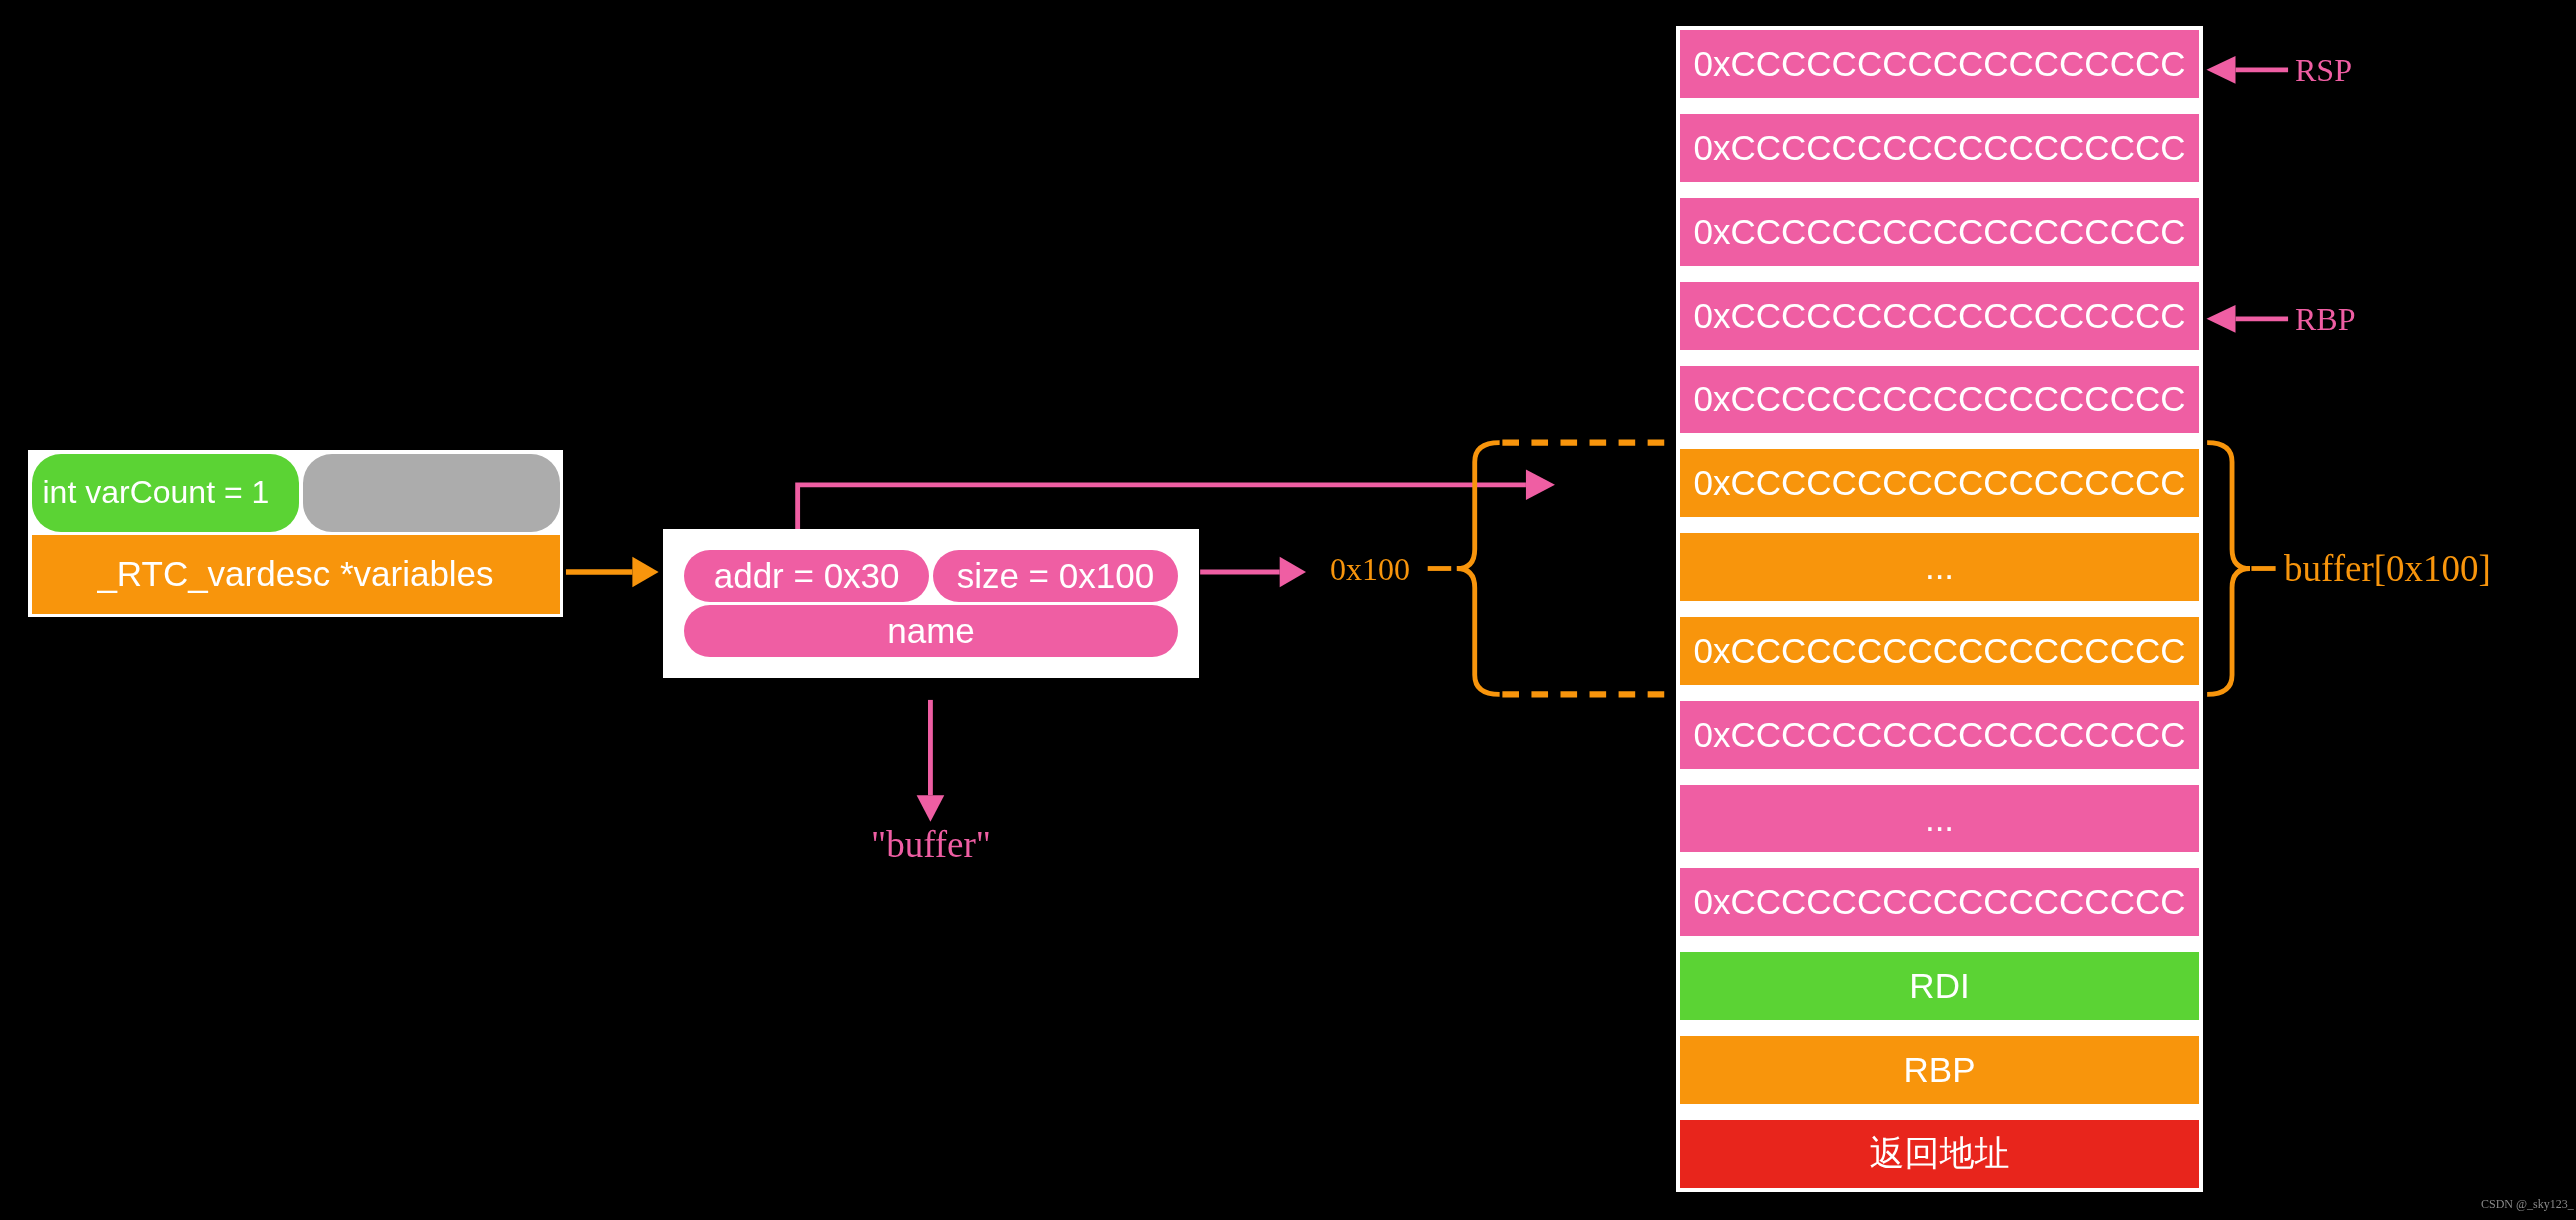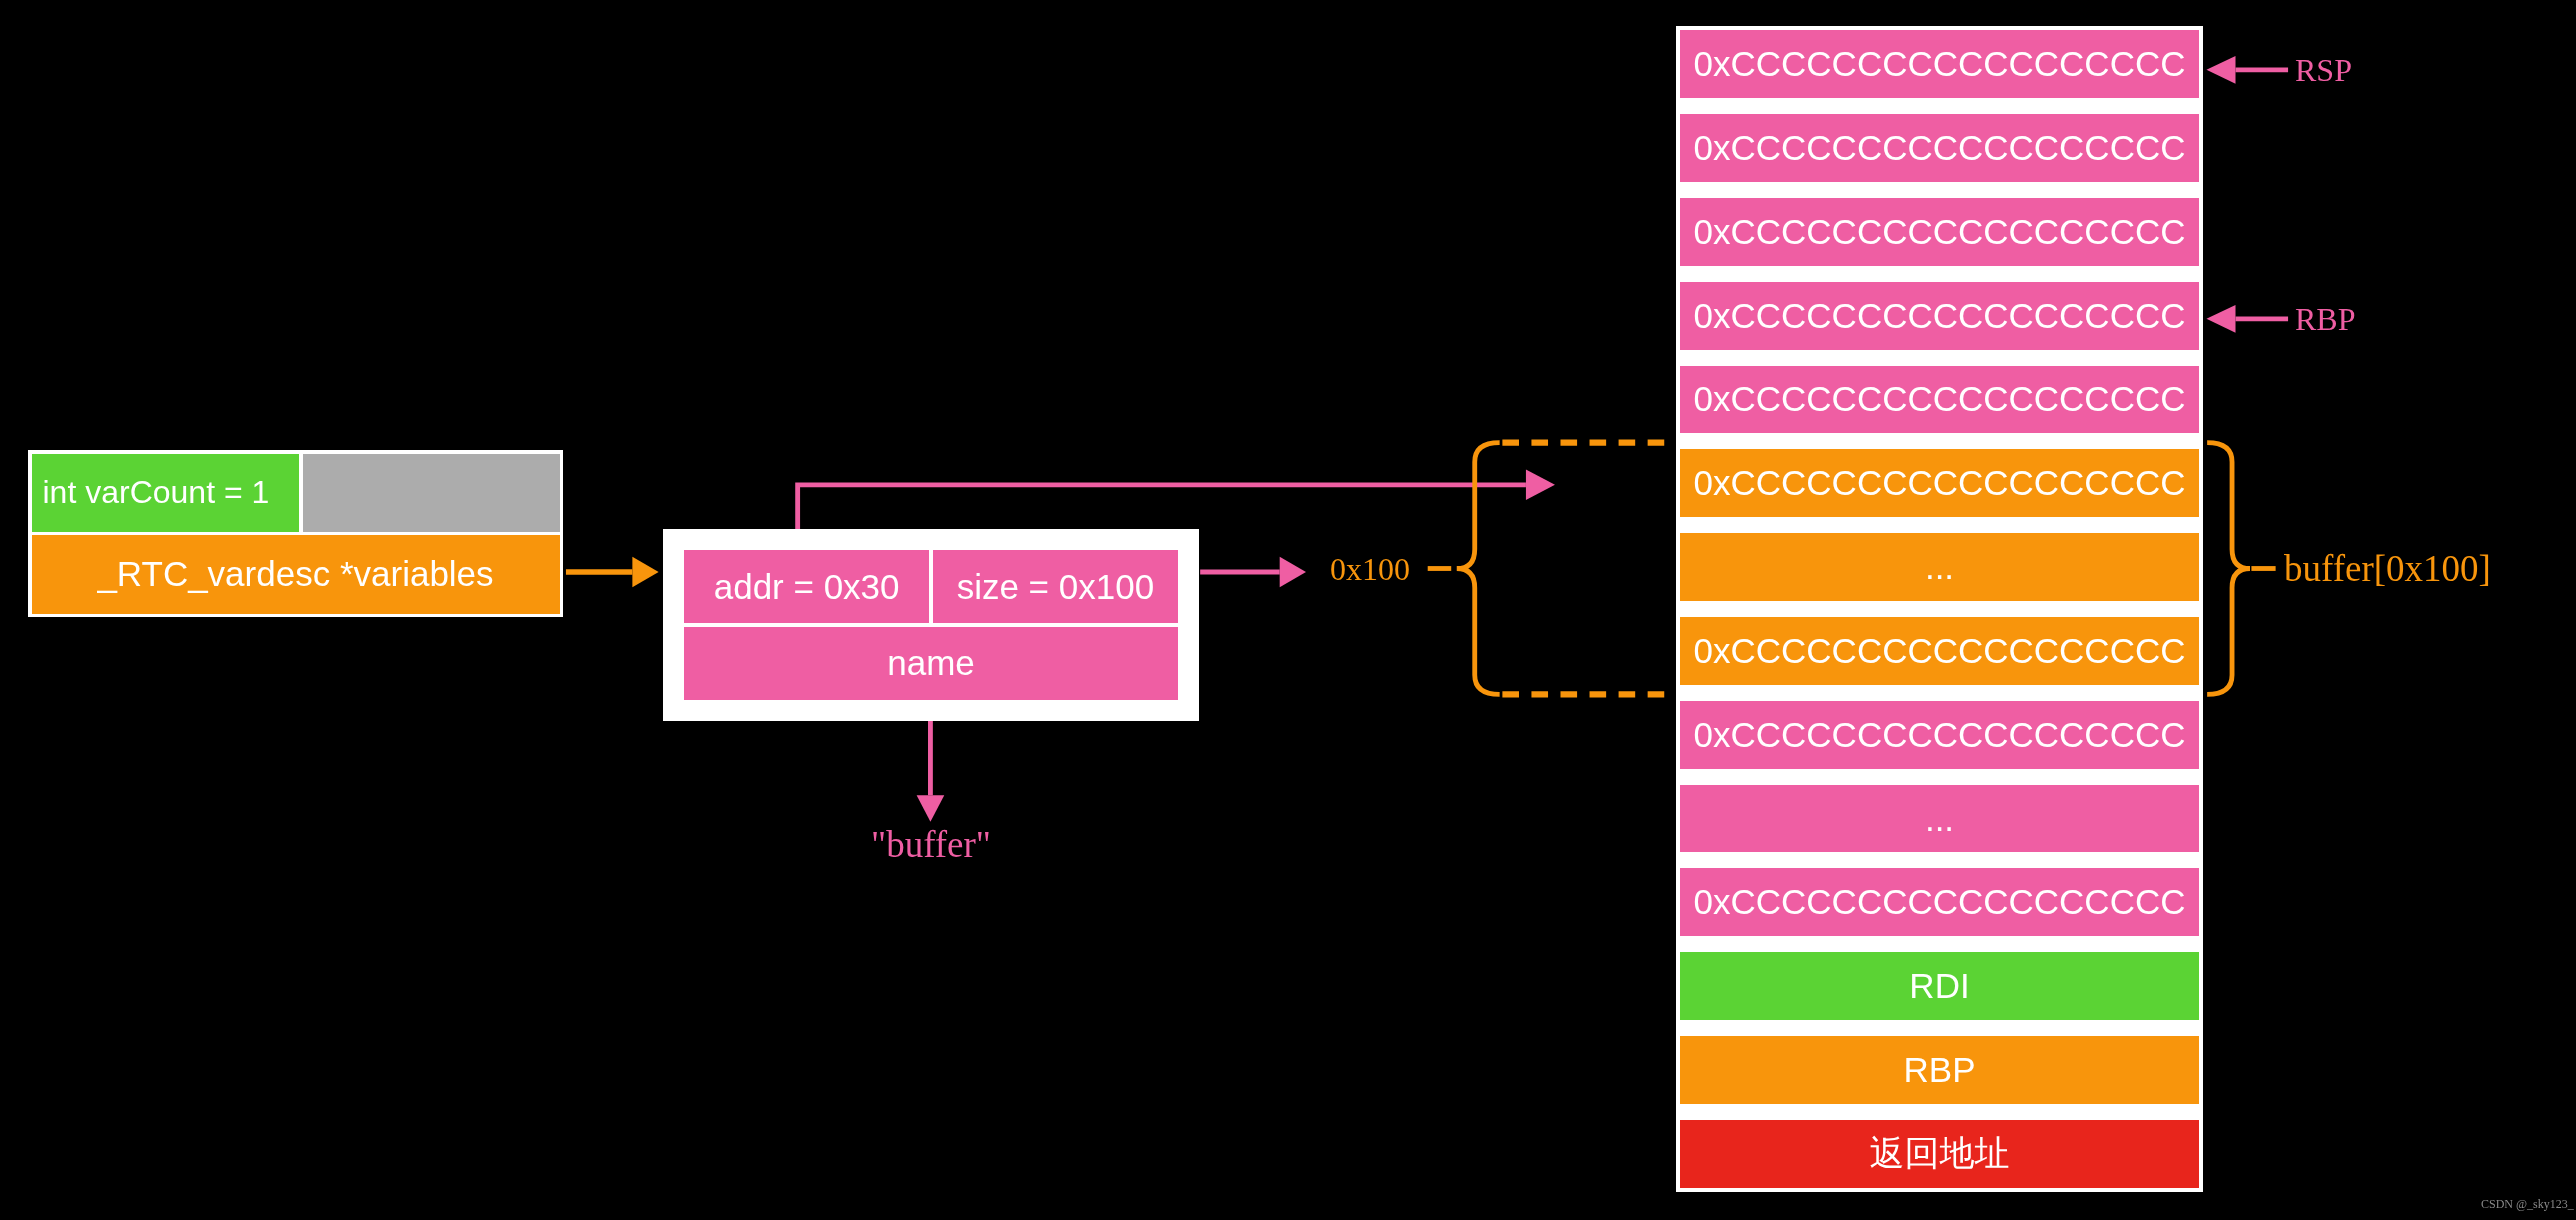--- a/index.html
+++ b/index.html
@@ -18,29 +18,29 @@
 
   
   #connectors { position:absolute; left:0; top:0; width:2576px; height:1220px; }
   .stroke-pink { stroke:var(--pink); } .fill-pink { fill:var(--pink); }
   .stroke-orange { stroke:var(--orange); } .fill-orange { fill:var(--orange); }
 
   
   #varcount-box { left:28px; top:450px; width:535px; height:167px;
     background:var(--white); padding:3.5px; display:flex; flex-direction:column; gap:3.5px; }
   .vb-top { flex:1; display:flex; gap:3.5px; }
-  .cell { display:flex; align-items:center; justify-content:center; color:#fff; }
+  .cell { display:flex; align-items:center; justify-content:center; color:#fff;border-radius:29px; }
   .cell-green { flex:1; background:var(--green); justify-content:flex-start;
     padding-left:11px; font-size:32px; }
   .cell-gray { flex:1; background:var(--gray); }
   .vb-bottom { flex:1; background:var(--orange); display:flex; align-items:center;
     justify-content:center; font-size:35px; }
 
   
-  #struct-box { left:663px; top:529px; width:536px; height:192px;
+  #struct-box { left:663px; top:529px; width:536px; height:149px;
     background:var(--white); padding:21px; display:flex; flex-direction:column; gap:3.5px; }
   .sb-top { flex:1; display:flex; gap:3.5px; }
   .cell-pink { flex:1; background:var(--pink); font-size:35px; }
 
   
   #stack { left:1676px; top:26px; width:527px; height:1166px;
     background:var(--white); padding:4.2px; display:flex; flex-direction:column; gap:16px; }
   .stack-row { flex:1; display:flex; align-items:center; justify-content:center;
     font-size:35px; color:#fff; }
   .stack-row.pink { background:var(--pink); }

